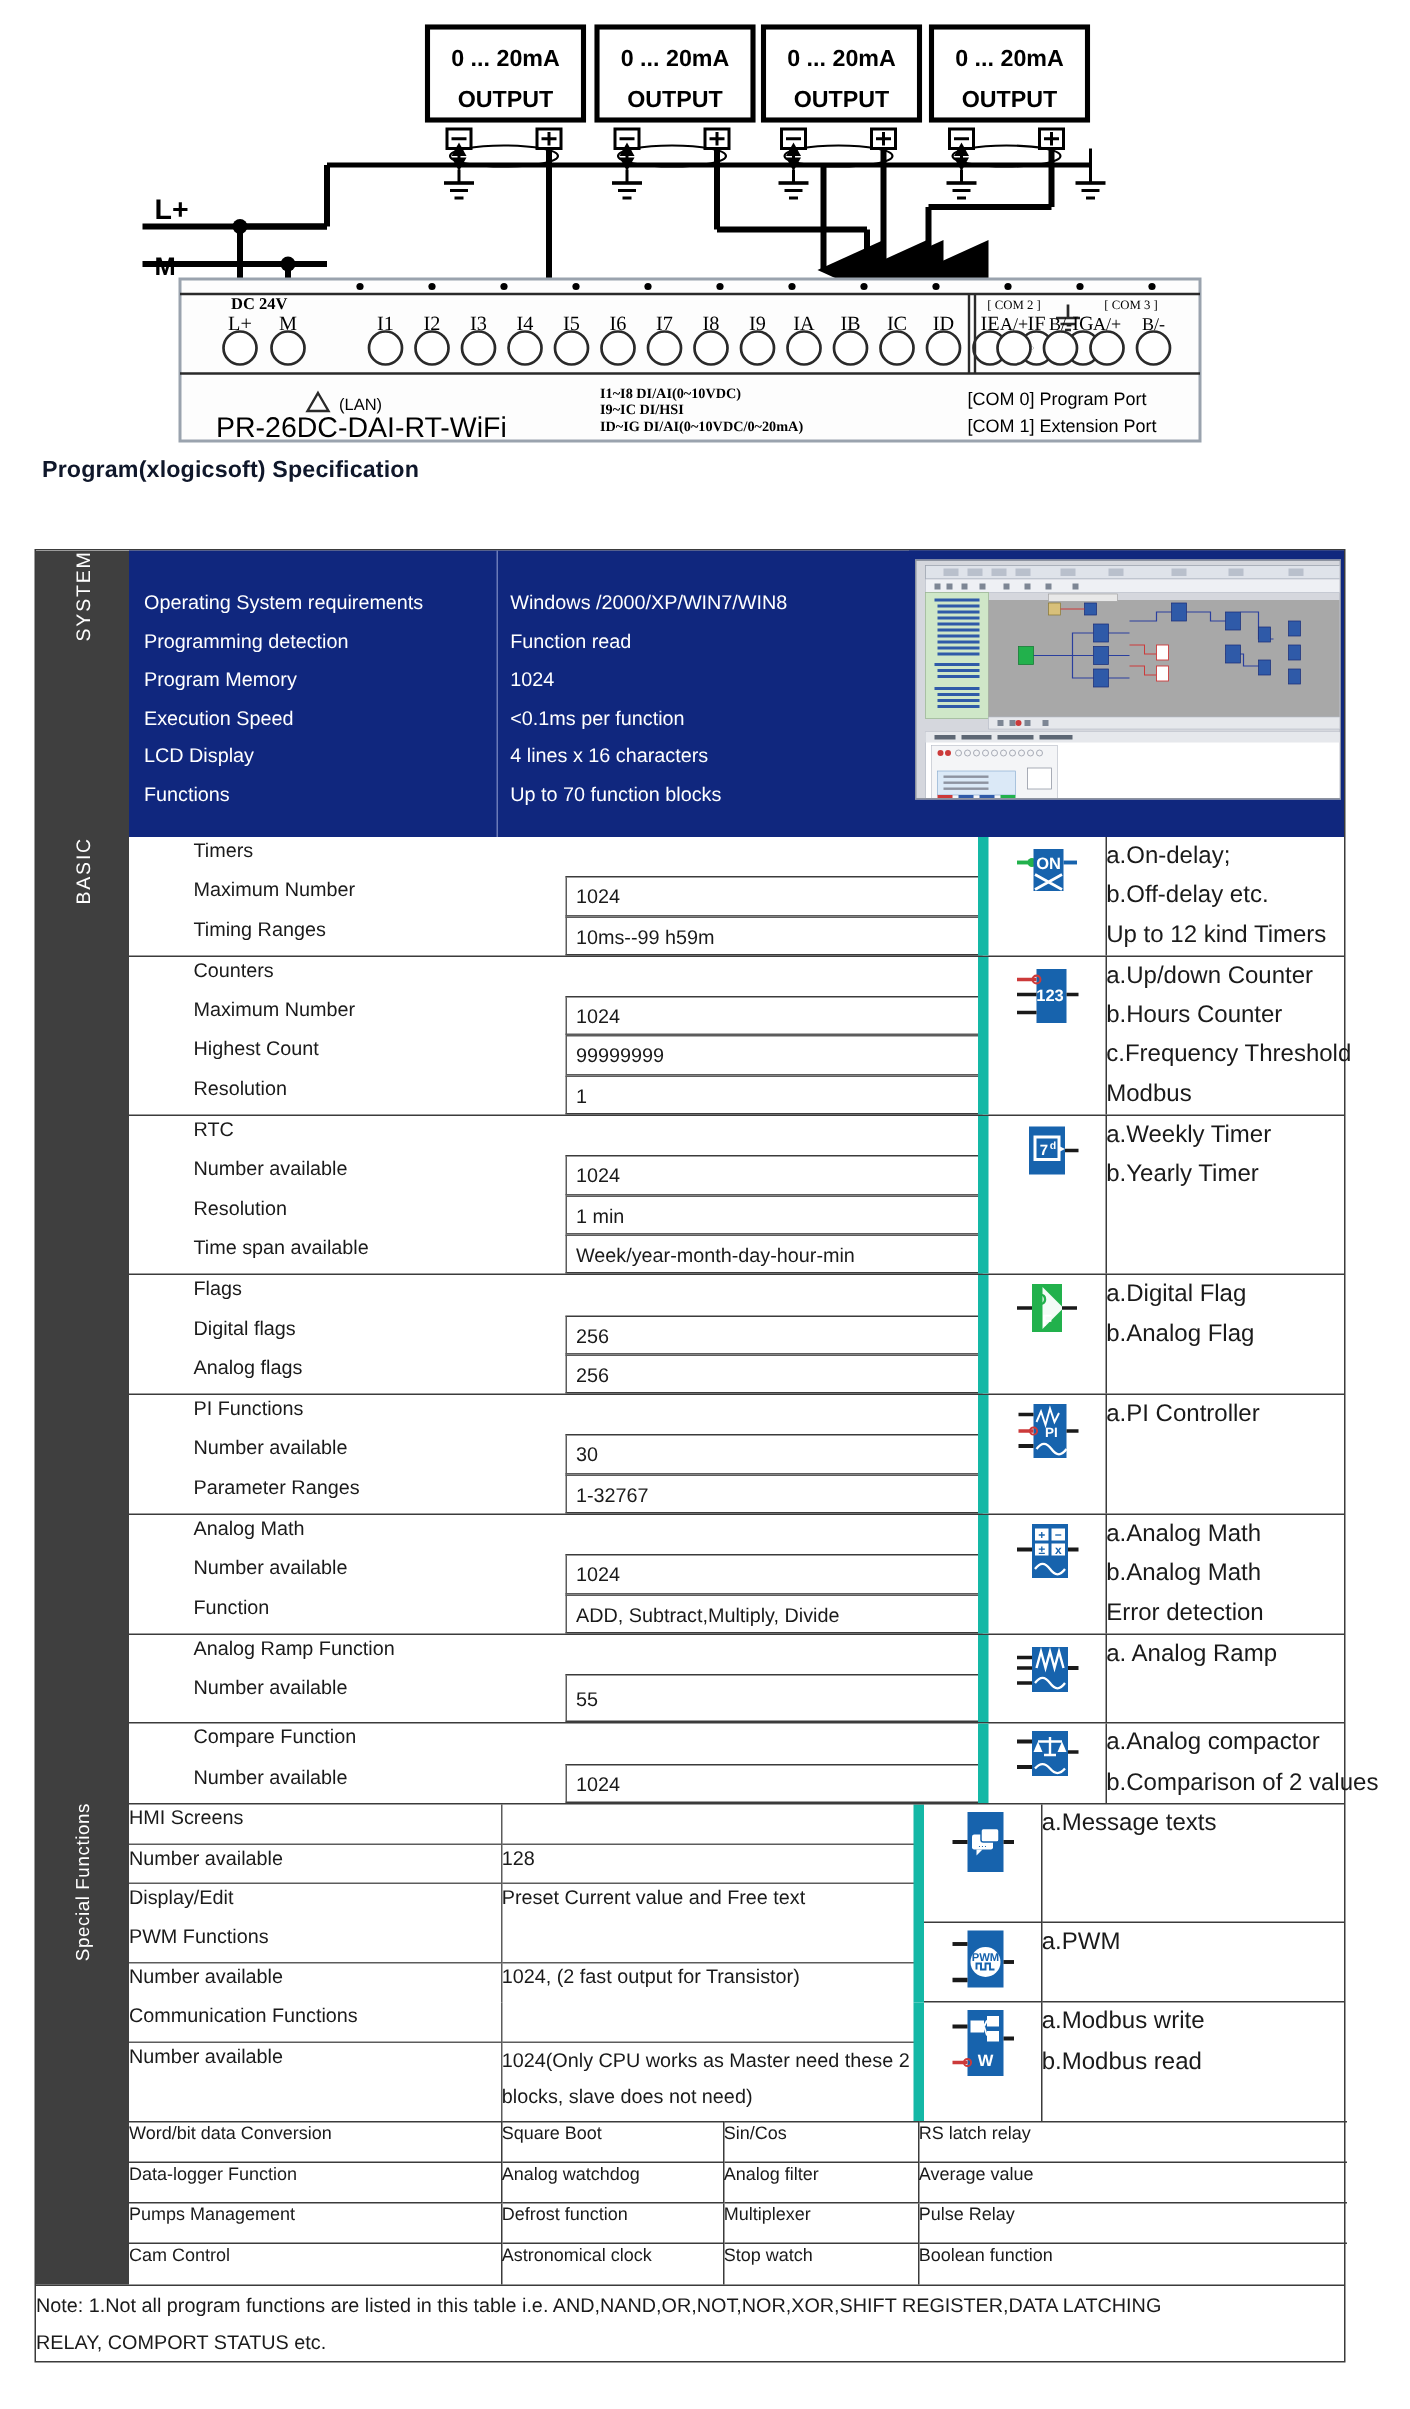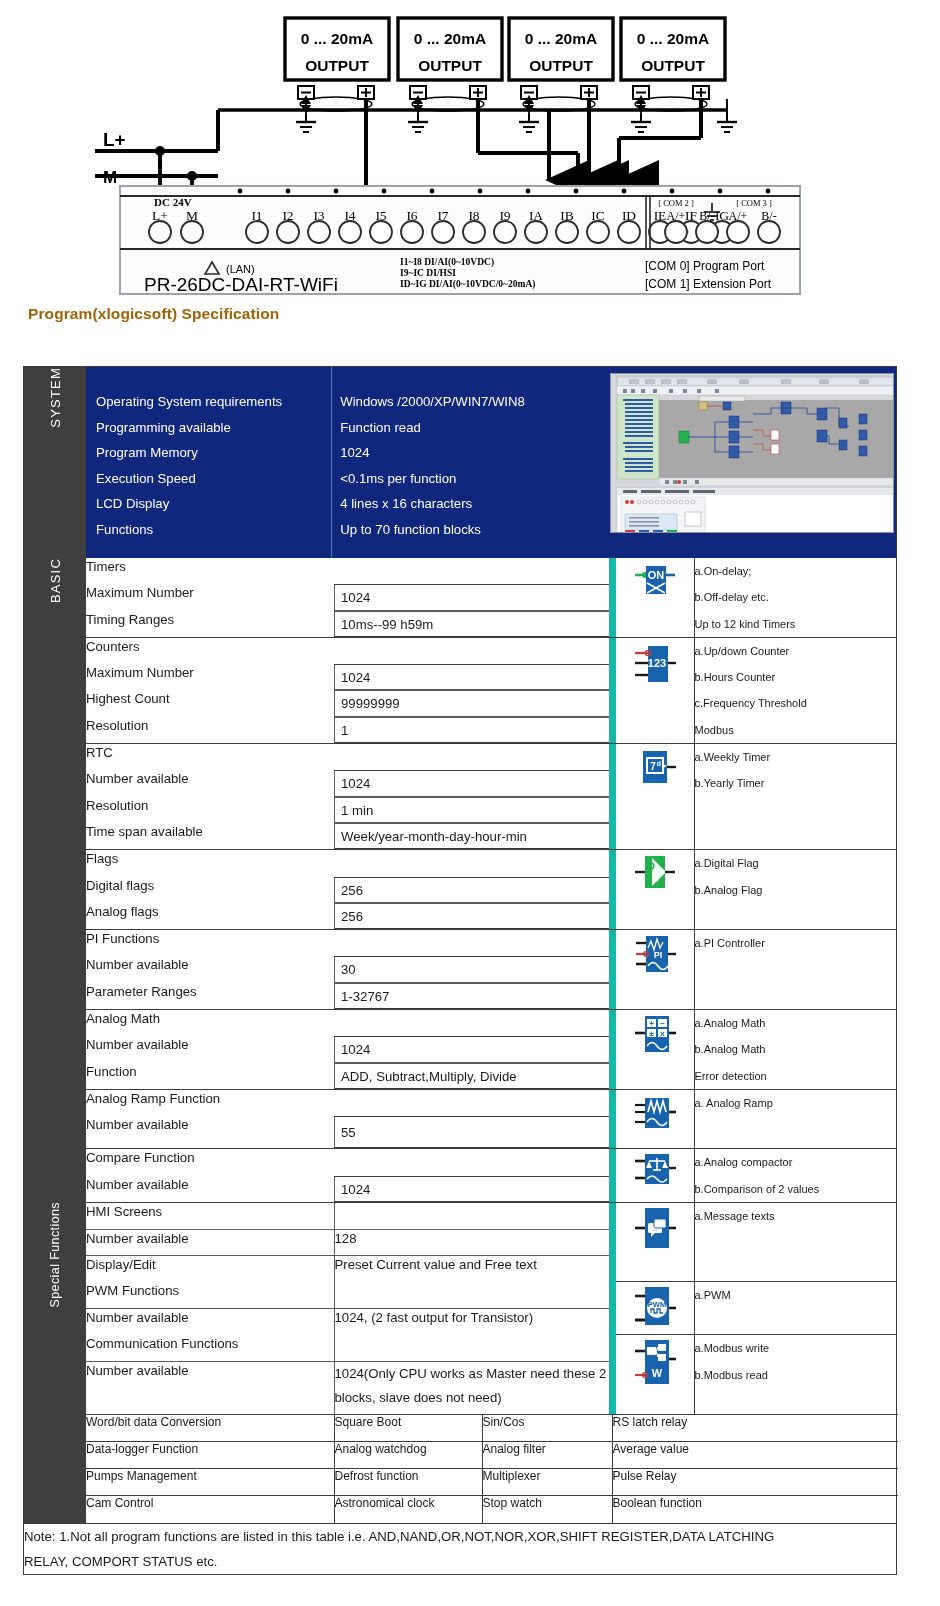--- a/index.html
+++ b/index.html
@@ -12,21 +12,21 @@
     position:relative;
     overflow:hidden;
   }
 
   
   #wiring { position:relative; width:940px; height:305px; }
   #wiring svg { position:absolute; left:0; top:0; }
 
   
   .section-title {
-    font-size:15.5px; font-weight:bold; color:#a16207;
+    font-size:15.5px; font-weight:bold; color:#0f172a;
     margin:0 0 10px 28px; letter-spacing:.1px;
   }
 
   
   #spec-table {
     position:absolute; left:23px; top:366px;
     width:874px;
     border:1.4px solid #3b3b3b;
     border-collapse:collapse;
   }
@@ -84,26 +84,26 @@
   }
   .val-empty { height:26.3px; }
   .val-box.first { border-top:1px solid #3b3b3b; }
   .val-box.last { border-bottom:1px solid #3b3b3b; }
 
   .icon-cell {
     width:82px; border-left:7px solid #14b8a6; border-right:1px solid #3b3b3b;
     text-align:right; vertical-align:middle;
   }
   .desc-cell {
-    padding:4px 0 4px 8px; font-size:11px; line-height:26.3px;
+    padding:4px 0 4px 8px; font-size:16px; line-height:26.3px;
     vertical-align:top;
   }
   .desc-cell div { white-space:nowrap; }
 
-  .grp { border-bottom:1px solid #3b3b3b; }
+  .grp { border-bottom:1px solid #3b3b3b;padding-left:43px; }
   .grp:last-child { border-bottom:none; }
 
   
   .sf-lbl {
     width:248px; padding:4px 0 4px 10px; font-size:13.2px;
     border-bottom:1px solid #5c5c5c; border-right:1px solid #5c5c5c;
     height:26.3px; line-height:18px;
   }
   .sf-val {
     width:278px; padding:4px 0 4px 6px; font-size:13.2px;
@@ -348,21 +348,21 @@
 
   <tbody>
         <tr>
     <td class="vlabel">
       <span>SYSTEM</span>
     </td>
     <td class="sys-body" colspan="3">
       <div class="sys-grid">
         <div class="sys-left">
           <div>Operating System requirements</div>
-          <div>Programming available</div>
+          <div>Programming detection</div>
           <div>Program Memory</div>
           <div>Execution Speed</div>
           <div>LCD Display</div>
           <div>Functions</div>
         </div>
         <div class="sys-right">
           <div>Windows /2000/XP/WIN7/WIN8</div>
           <div>Function read</div>
           <div>1024</div>
           <div>&lt;0.1ms per function</div>

